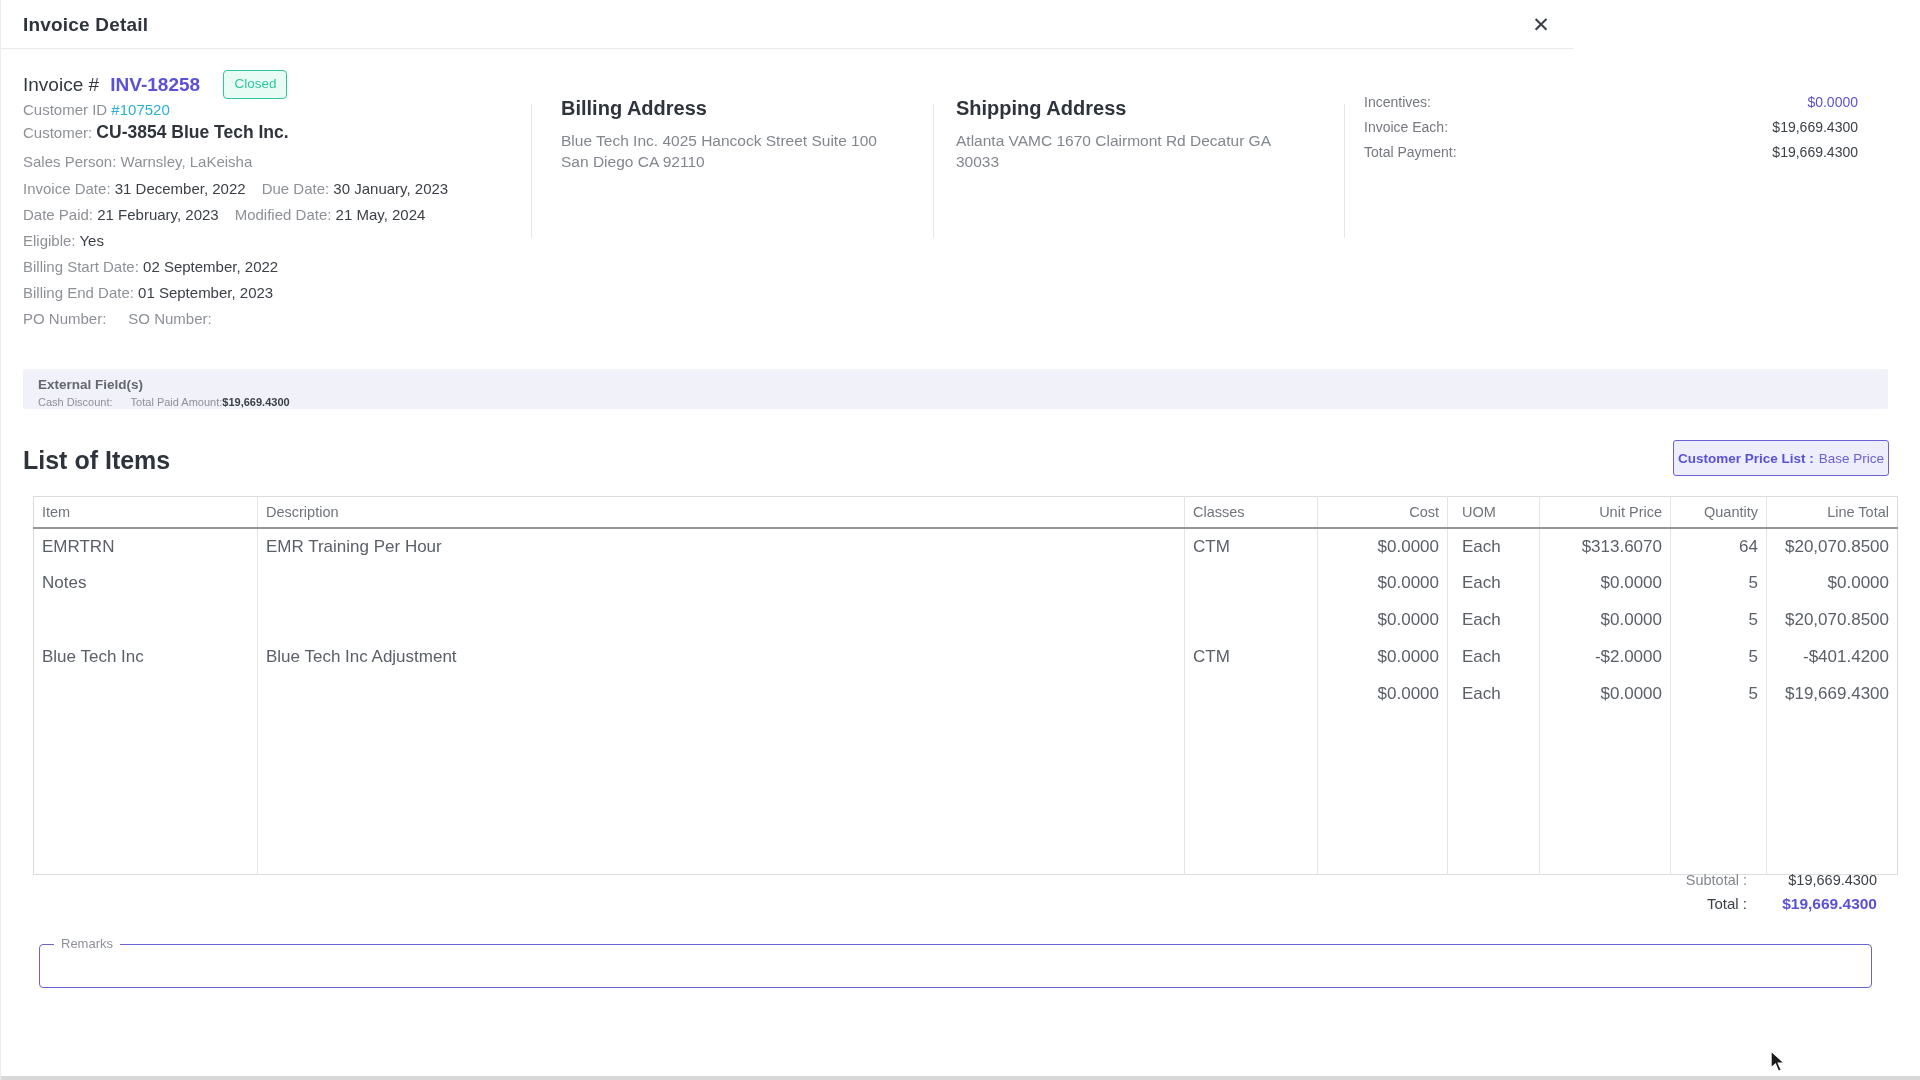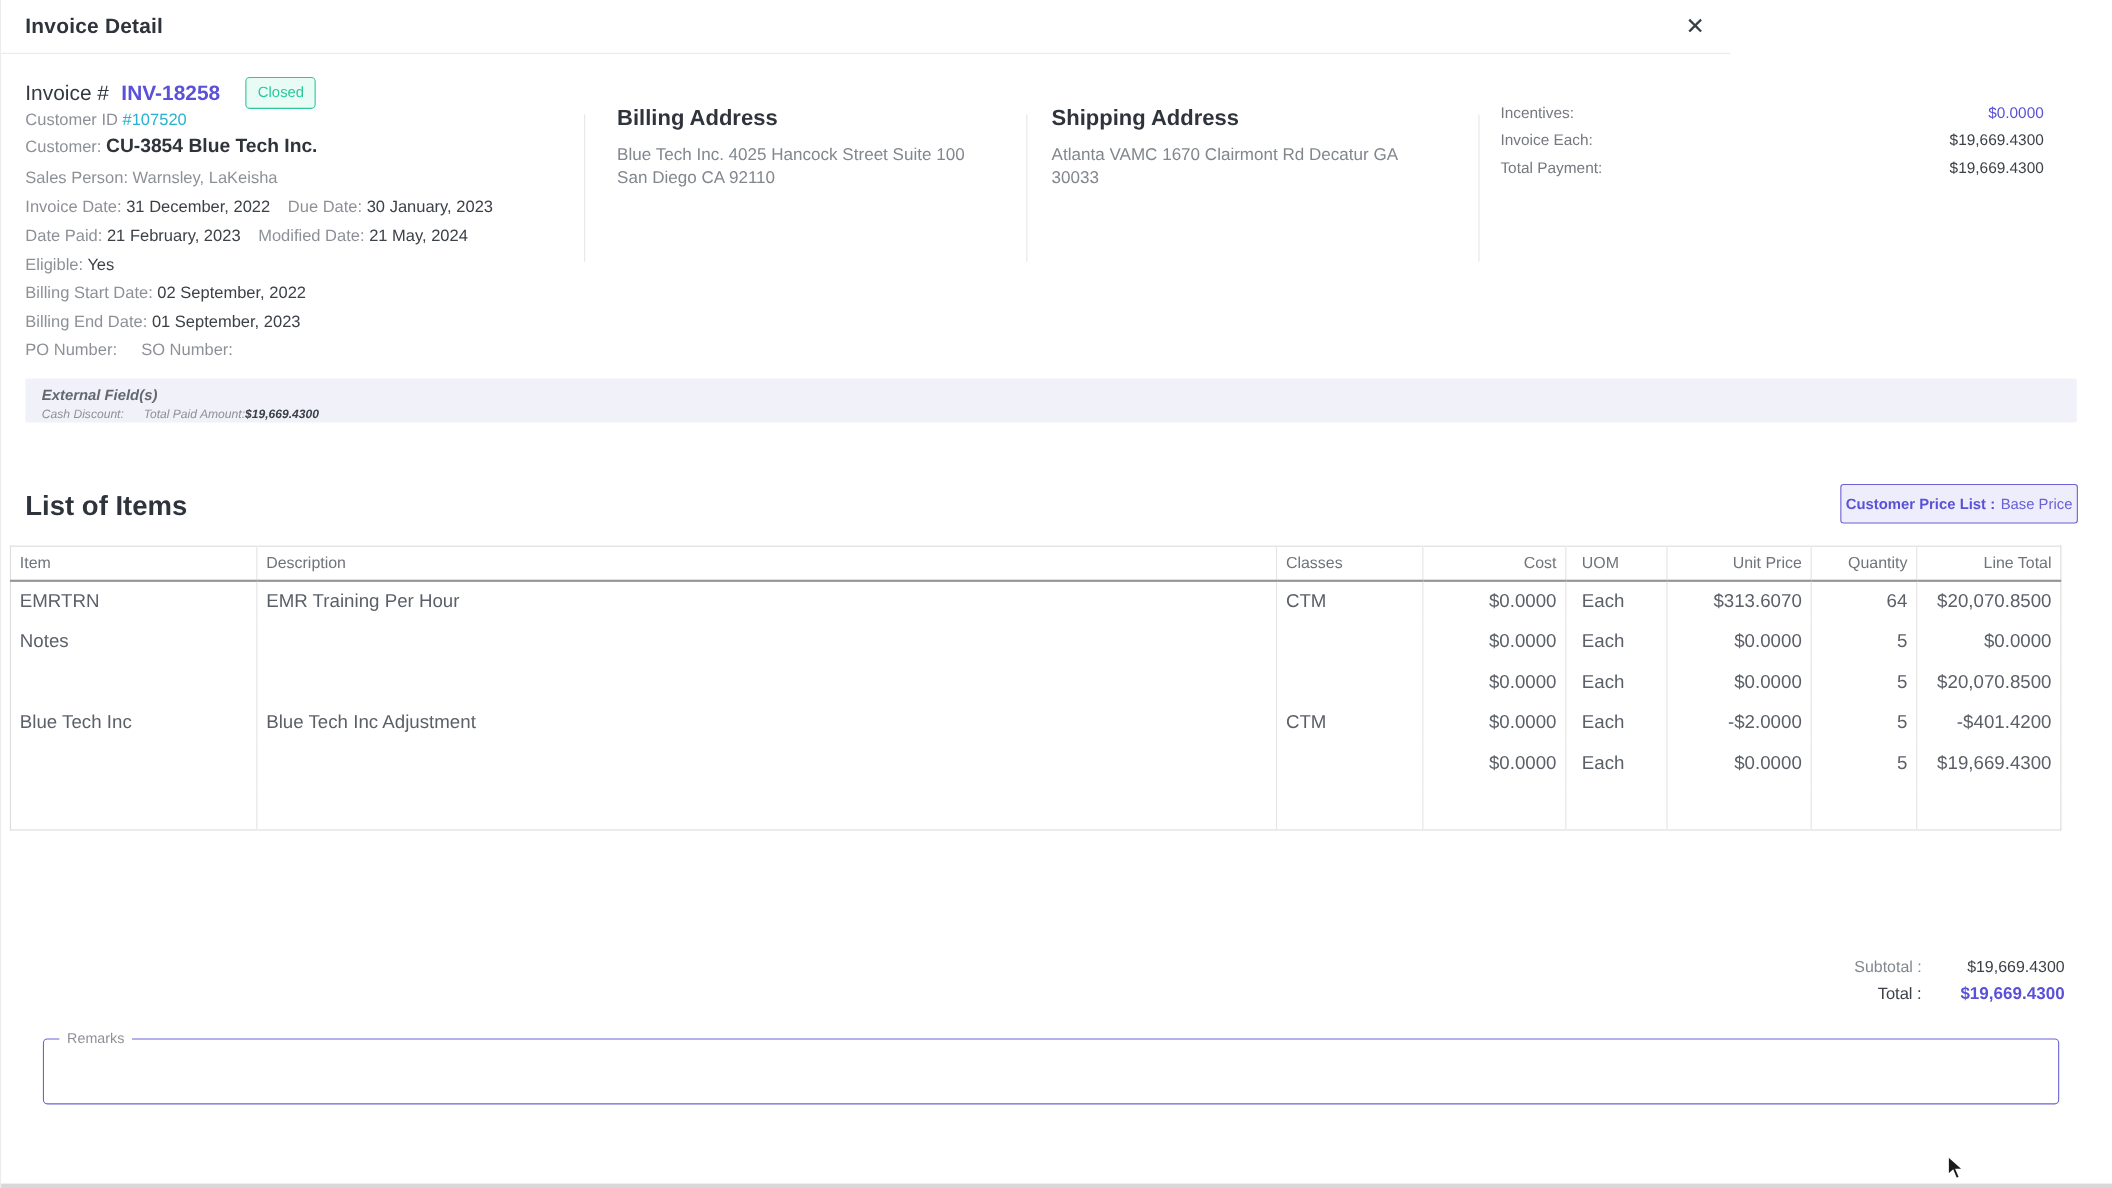--- a/index.html
+++ b/index.html
@@ -66,43 +66,43 @@
 
   
   #totals-summary { position:absolute; left:1363px; top:94px; width:494px; }
   #totals-summary .trow { display:flex; justify-content:space-between; margin-bottom:8px; font-size:14px; line-height:17px; }
   #totals-summary .trow .lbl { color:#75797f; }
   #totals-summary .trow .val { color:#3c4148; }
   #totals-summary .trow .val.purple { color:#5b51d8; }
 
   
   #external-box {
-    position:absolute; left:22px; top:344px; width:1865px; height:40px;
-    background:#f1f1fa; border-radius:2px; padding:8px 15px;font-style:italic;
+    position:absolute; left:22px; top:369px; width:1865px; height:40px;
+    background:#f1f1fa; border-radius:2px; padding:8px 15px;
   }
   #external-box .ext-title { font-size:13.5px; font-weight:600; color:#63686f; }
   #external-box .ext-line { margin-top:4px; font-size:11px; }
   #external-box .ext-line .lbl { color:#8d9197; }
   #external-box .ext-gap { display:inline-block; width:18px; }
   #external-box .ext-val { color:#3c4148; font-weight:600; }
 
   
   #items-title { position:absolute; left:22px; top:446px; font-size:25px; font-weight:600; color:#2f343c; }
   #price-list-btn {
     position:absolute; left:1672px; top:440px; width:216px; height:36px;
     background:#ededfb; border:1px solid #6a61d6; border-radius:3px;
     font-size:13.5px; cursor:pointer; font-family:inherit;
     display:flex; align-items:center; justify-content:center; white-space:nowrap;
   }
   #price-list-btn .b1 { font-weight:700; color:#5b51d8; }
   #price-list-btn .b2 { color:#6a61d6; margin-left:5px; }
 
   
   #items-table {
-    position:absolute; left:8px; top:496px; width:1865px; height:259px;
+    position:absolute; left:32px; top:496px; width:1865px; height:379px;
     border-collapse:collapse; table-layout:fixed;
     border:1px solid #dcdcdc;
   }
   #items-table th {
     height:31px; font-size:14.5px; font-weight:400; color:#6f747b;
     border-right:1px solid #e4e4e4; border-bottom:2px solid #969696;
     padding:0 8px; white-space:nowrap; overflow:hidden;
   }
   #items-table td {
     height:37px; font-size:17px; color:#5b6068;
@@ -118,21 +118,21 @@
   
   #grand-totals { position:absolute; top:872px; right:43px; text-align:right; }
   #grand-totals .grow { display:flex; justify-content:flex-end; margin-bottom:7px; align-items:baseline; }
   #grand-totals .glabel { font-size:14.5px; color:#82878e; }
   #grand-totals .gvalue { display:inline-block; width:130px; text-align:right; font-size:14.5px; color:#3c4148; }
   #grand-totals .grow.total .glabel { color:#3c4148; font-size:15px; }
   #grand-totals .grow.total .gvalue { color:#5b51d8; font-weight:700; font-size:15.5px; }
 
   
   #remarks-box {
-    position:absolute; left:38px; top:944px; width:1833px; height:60px;
+    position:absolute; left:38px; top:944px; width:1833px; height:44px;
     border:1.5px solid #6b63d8; border-radius:4px;
   }
   #remarks-label {
     position:absolute; top:-9px; left:14px; background:#fff;
     padding:0 7px; font-size:13px; color:#8d9197;
   }
   #remarks-input {
     width:100%; height:100%; border:none; outline:none; resize:none;
     background:transparent; font-family:inherit; font-size:14px; padding:8px 12px;
   }

